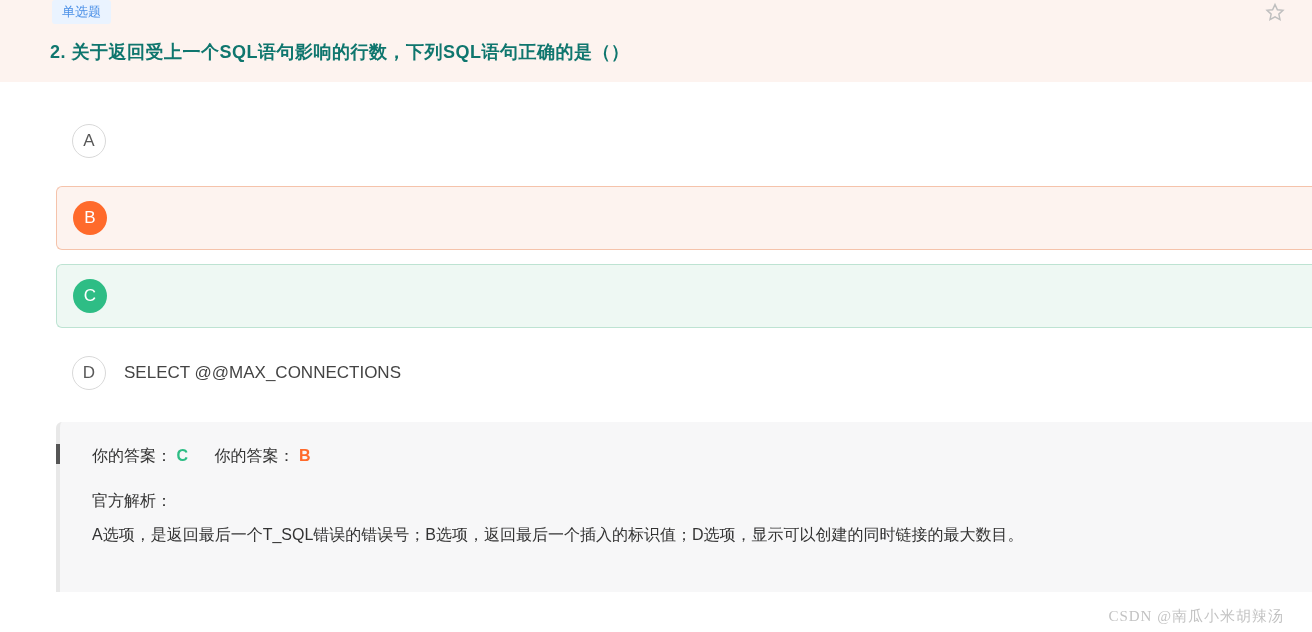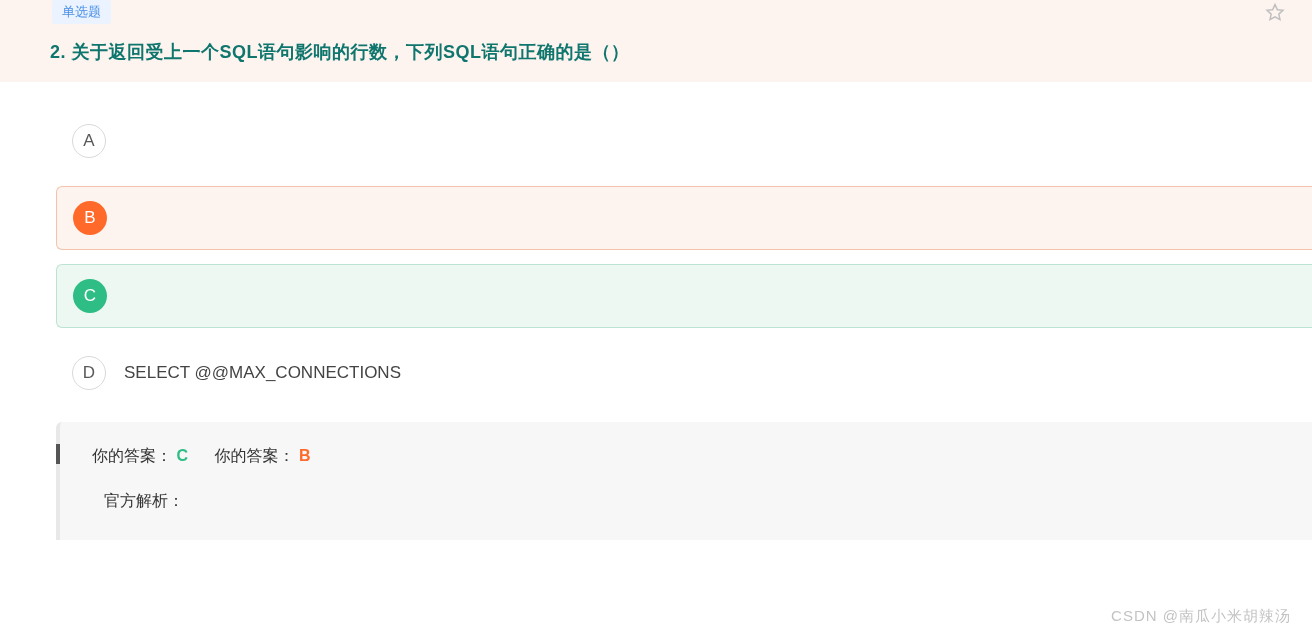--- a/index.html
+++ b/index.html
@@ -121,31 +121,32 @@
     width: 4px;
     height: 20px;
     background: #555;
   }
   .answer-line {
     margin-bottom: 24px;
   }
   .answer-label { color: #333; }
   .answer-correct { color: #2ebd85; font-weight: 600; margin-right: 22px; }
   .answer-user { color: #ff6a2b; font-weight: 600; }
-  .explain-title { margin-bottom: 8px; color: #333; margin-left: 12px; }
+  .explain-title { margin-bottom: 8px; color: #333; }
   .explain-text { line-height: 1.9; color: #333; margin-bottom: 22px; }
   .knowledge-line { color: #333; }
   .watermark {
     position: absolute;
-    right: 21px;
+    right: 28px;
     bottom: 6px;
     font-size: 15px;
     color: rgba(120,120,120,0.45);
     letter-spacing: 1px;
     pointer-events: none;
+    font-family: Liberation Serif, serif;
   }
 </style>
 </head>
 <body>
 
 <div class="header-area">
   <span class="tag">单选题</span>
   <svg class="star-icon" viewBox="0 0 24 24" fill="none" stroke="currentColor" stroke-width="1.6">
     <path d="M12 2.8l2.65 5.6 6.05.7-4.5 4.1 1.25 6-5.45-3-5.45 3 1.25-6-4.5-4.1 6.05-.7z"></path>
   </svg>
@@ -178,15 +179,16 @@
 
 <div class="explanation-box">
   <div class="explain-tick"></div>
   <div class="answer-line">
     <span class="answer-label">你的答案：</span>
     <span class="answer-correct">C</span>
     <span class="answer-label">你的答案：</span>
     <span class="answer-user">B</span>
   </div>
   <div class="explain-title">官方解析：</div>
+  <div class="explain-text">A选项，是返回最后一个T_SQL错误的错误号；B选项，返回最后一个插入的标识值；D选项，显示可以创建的同时链接的最大数目。</div>
 </div>
 
 <div class="watermark">CSDN @南瓜小米胡辣汤</div>
 
 </body></html>

